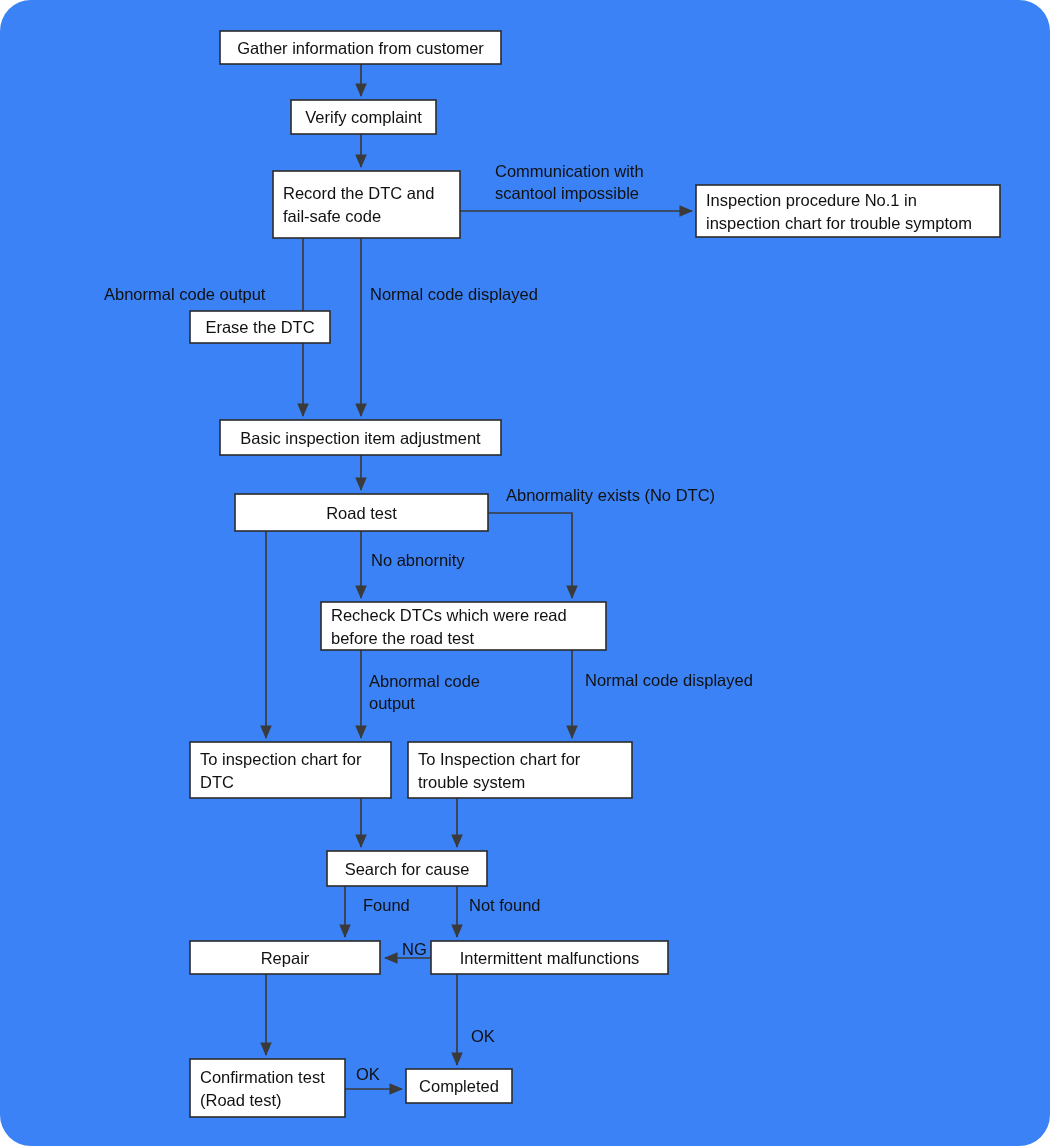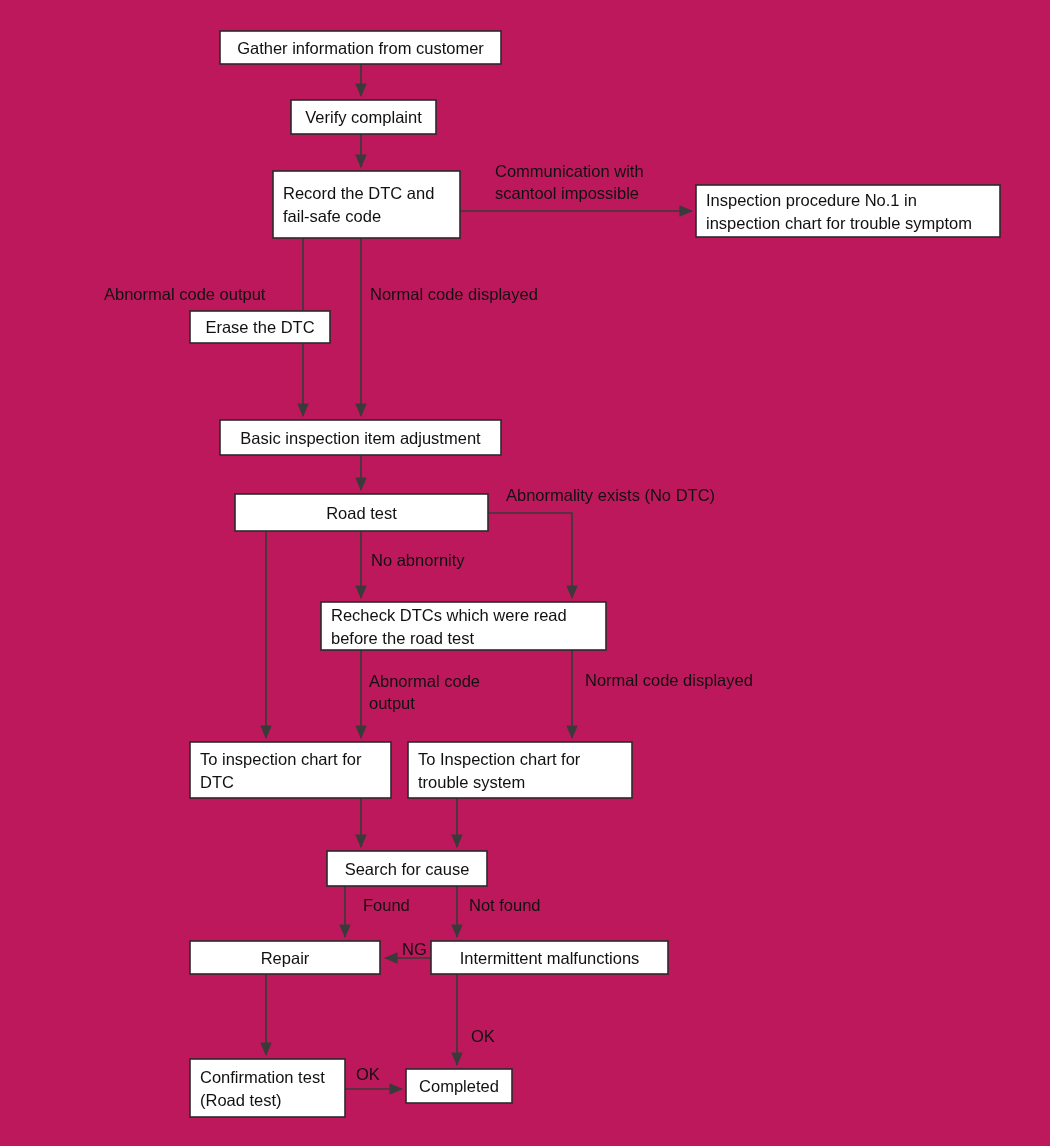--- a/index.html
+++ b/index.html
@@ -7,22 +7,23 @@
     padding: 0;
     background: #ffffff;
   }
   body {
     font-family: "Liberation Sans", sans-serif;
   }
   #diagram-root {
     position: relative;
     width: 1050px;
     height: 1146px;
-    background: #be185d;
+    background: #3b82f6;
     overflow: hidden;
+    border-radius: 31px;
   }
   svg.flow {
     position: absolute;
     left: 0;
     top: 0;
     width: 1050px;
     height: 1146px;
   }
   .box-rect {
     fill: #ffffff;

